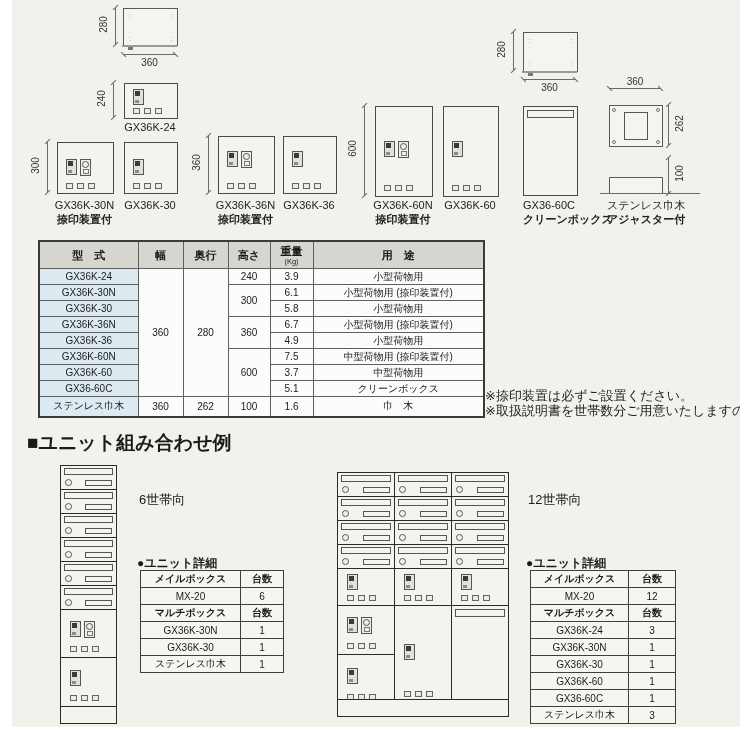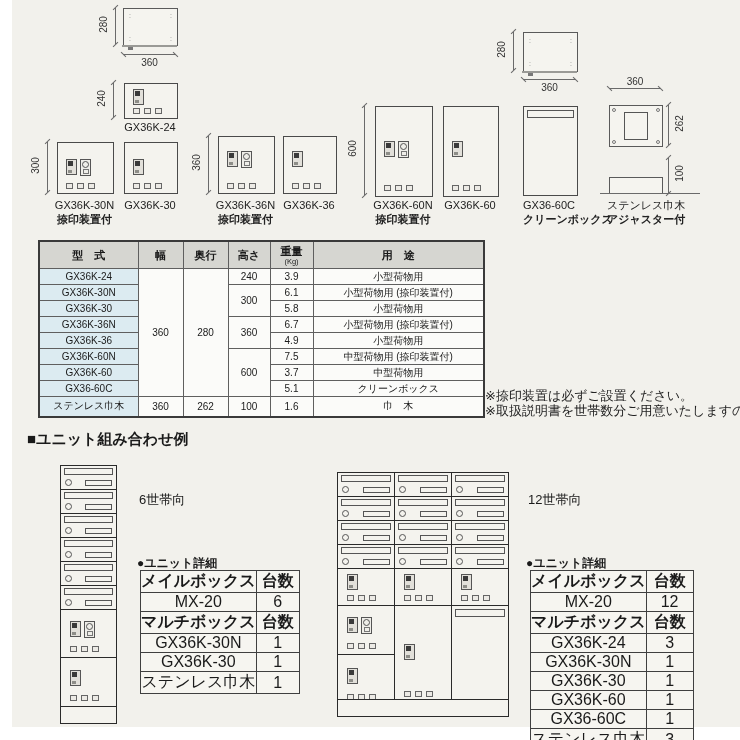--- a/index.html
+++ b/index.html
@@ -47,34 +47,34 @@
   #spec tbody tr{height:16px;}
   #spec tbody tr.tall{height:20px;}
   .model-cell{background:#dcebf1;}
   .kg{display:block;font-size:7.5px;font-weight:normal;margin-top:-2px;}
 
   
   .note-red{position:absolute;font-size:11px;font-weight:bold;color:#e60012;white-space:nowrap;}
   .note-black{position:absolute;font-size:13px;color:#222;white-space:nowrap;text-align:right;}
 
   
-  .section-title{position:absolute;font-size:15px;font-weight:bold;color:#1a1a1a;white-space:nowrap;}
+  .section-title{position:absolute;font-size:19px;font-weight:bold;color:#1a1a1a;white-space:nowrap;}
   .unit-label{position:absolute;font-size:13px;color:#1a1a1a;white-space:nowrap;}
   .detail-title{position:absolute;font-size:12px;font-weight:bold;color:#1a1a1a;white-space:nowrap;}
   .unitcol{position:absolute;display:flex;flex-direction:column;}
   .slot{position:relative;border:1px solid #2a2a2a;background:#f4f3ee;height:23px;margin-top:-1px;}
   .slot:first-child{margin-top:0;}
   .slot .flap{position:absolute;left:3px;right:3px;top:2px;height:5px;border:1px solid #555;}
   .slot .dial{position:absolute;left:4px;top:13px;width:5px;height:5px;border:1px solid #555;border-radius:50%;}
   .slot .plate{position:absolute;right:4px;top:14px;width:45%;height:4px;border:1px solid #555;}
   .ubox{position:relative;border:1px solid #2a2a2a;background:#f4f3ee;margin-top:-1px;}
   .ubox .cslot{position:absolute;left:3px;right:3px;top:3px;height:6px;border:1px solid #555;}
   .basestrip{position:relative;border:1px solid #2a2a2a;background:#f4f3ee;height:16px;margin-top:-1px;}
   .dt{position:absolute;border-collapse:collapse;background:#f6f5f0;border:1.5px solid #2e2e2e;table-layout:fixed;}
-  .dt td{border:1px solid #3f3f3f;font-size:16px;text-align:center;color:#1a1a1a;height:16px;padding:0;white-space:nowrap;overflow:hidden;}
+  .dt td{border:1px solid #3f3f3f;font-size:10px;text-align:center;color:#1a1a1a;height:16px;padding:0;white-space:nowrap;overflow:hidden;}
   .dt tr.hdr td{font-weight:bold;}
 </style>
 </head>
 <body>
 
 <div class="canvas">
   <div class="content-bg"></div>
 
   <div class="tbox" style="left:123px;top:8px;width:53px;height:36px;">
     <span class="dots" style="left:5px;top:3px;">:</span>

